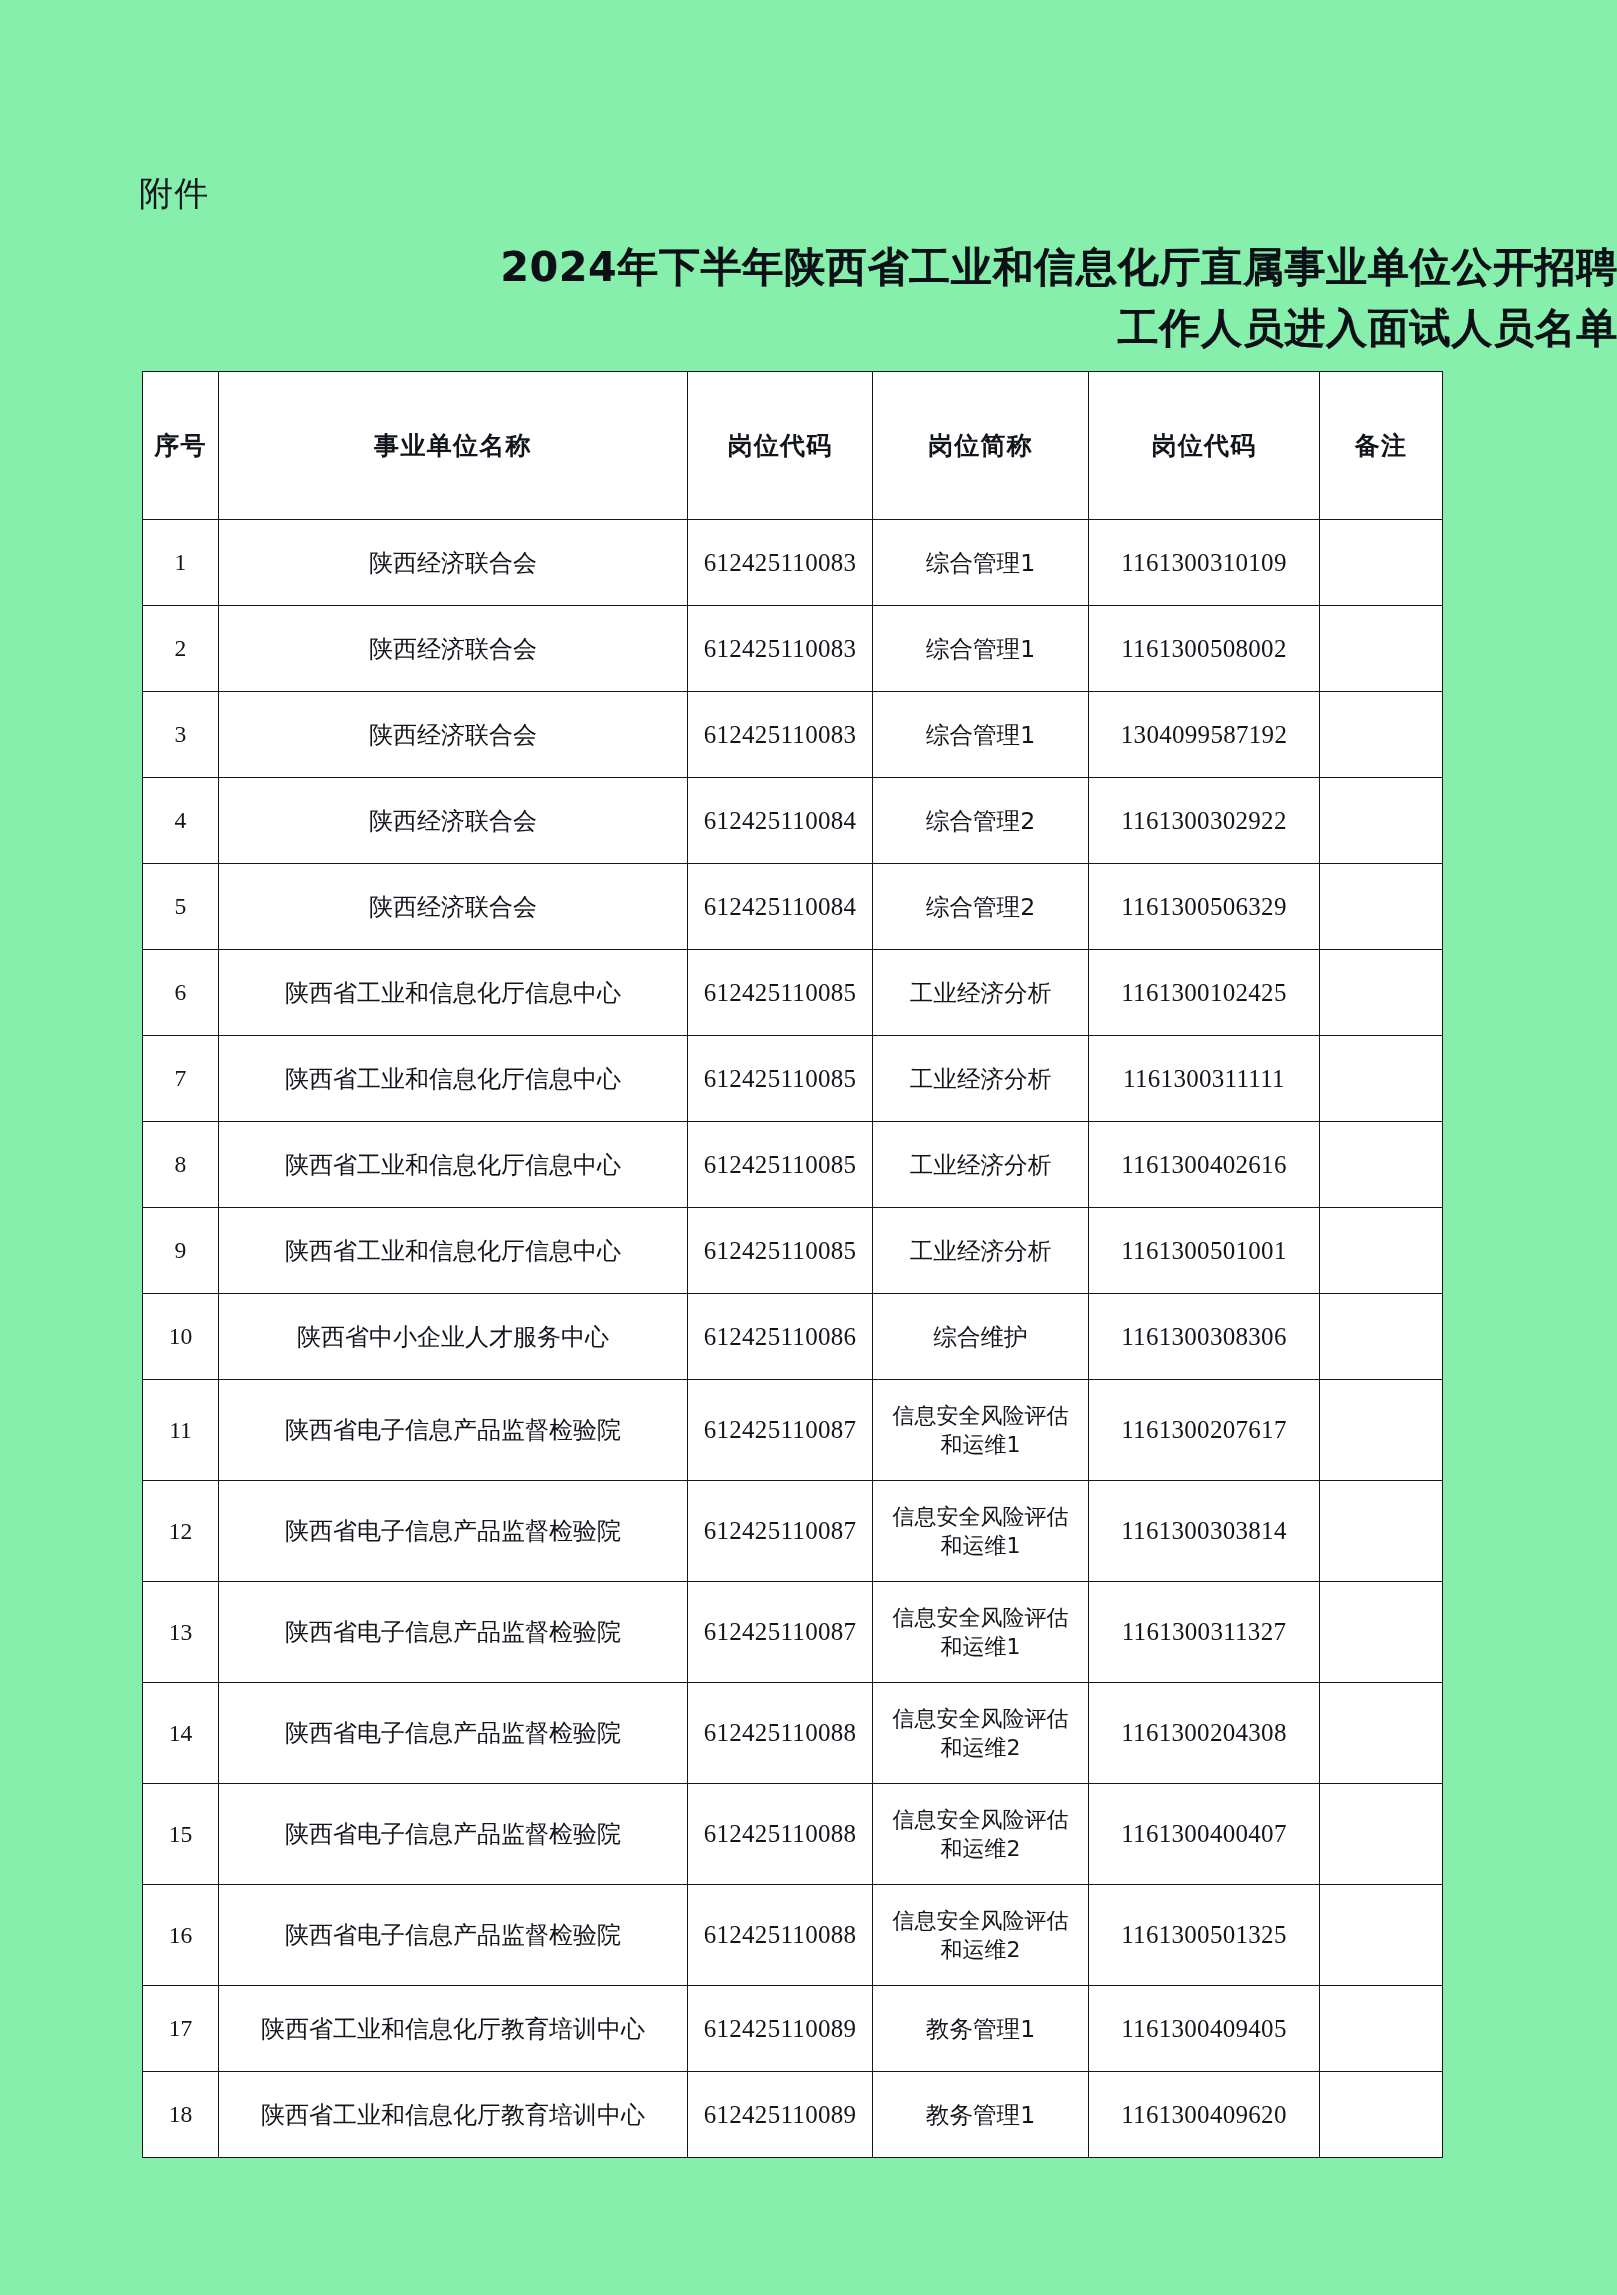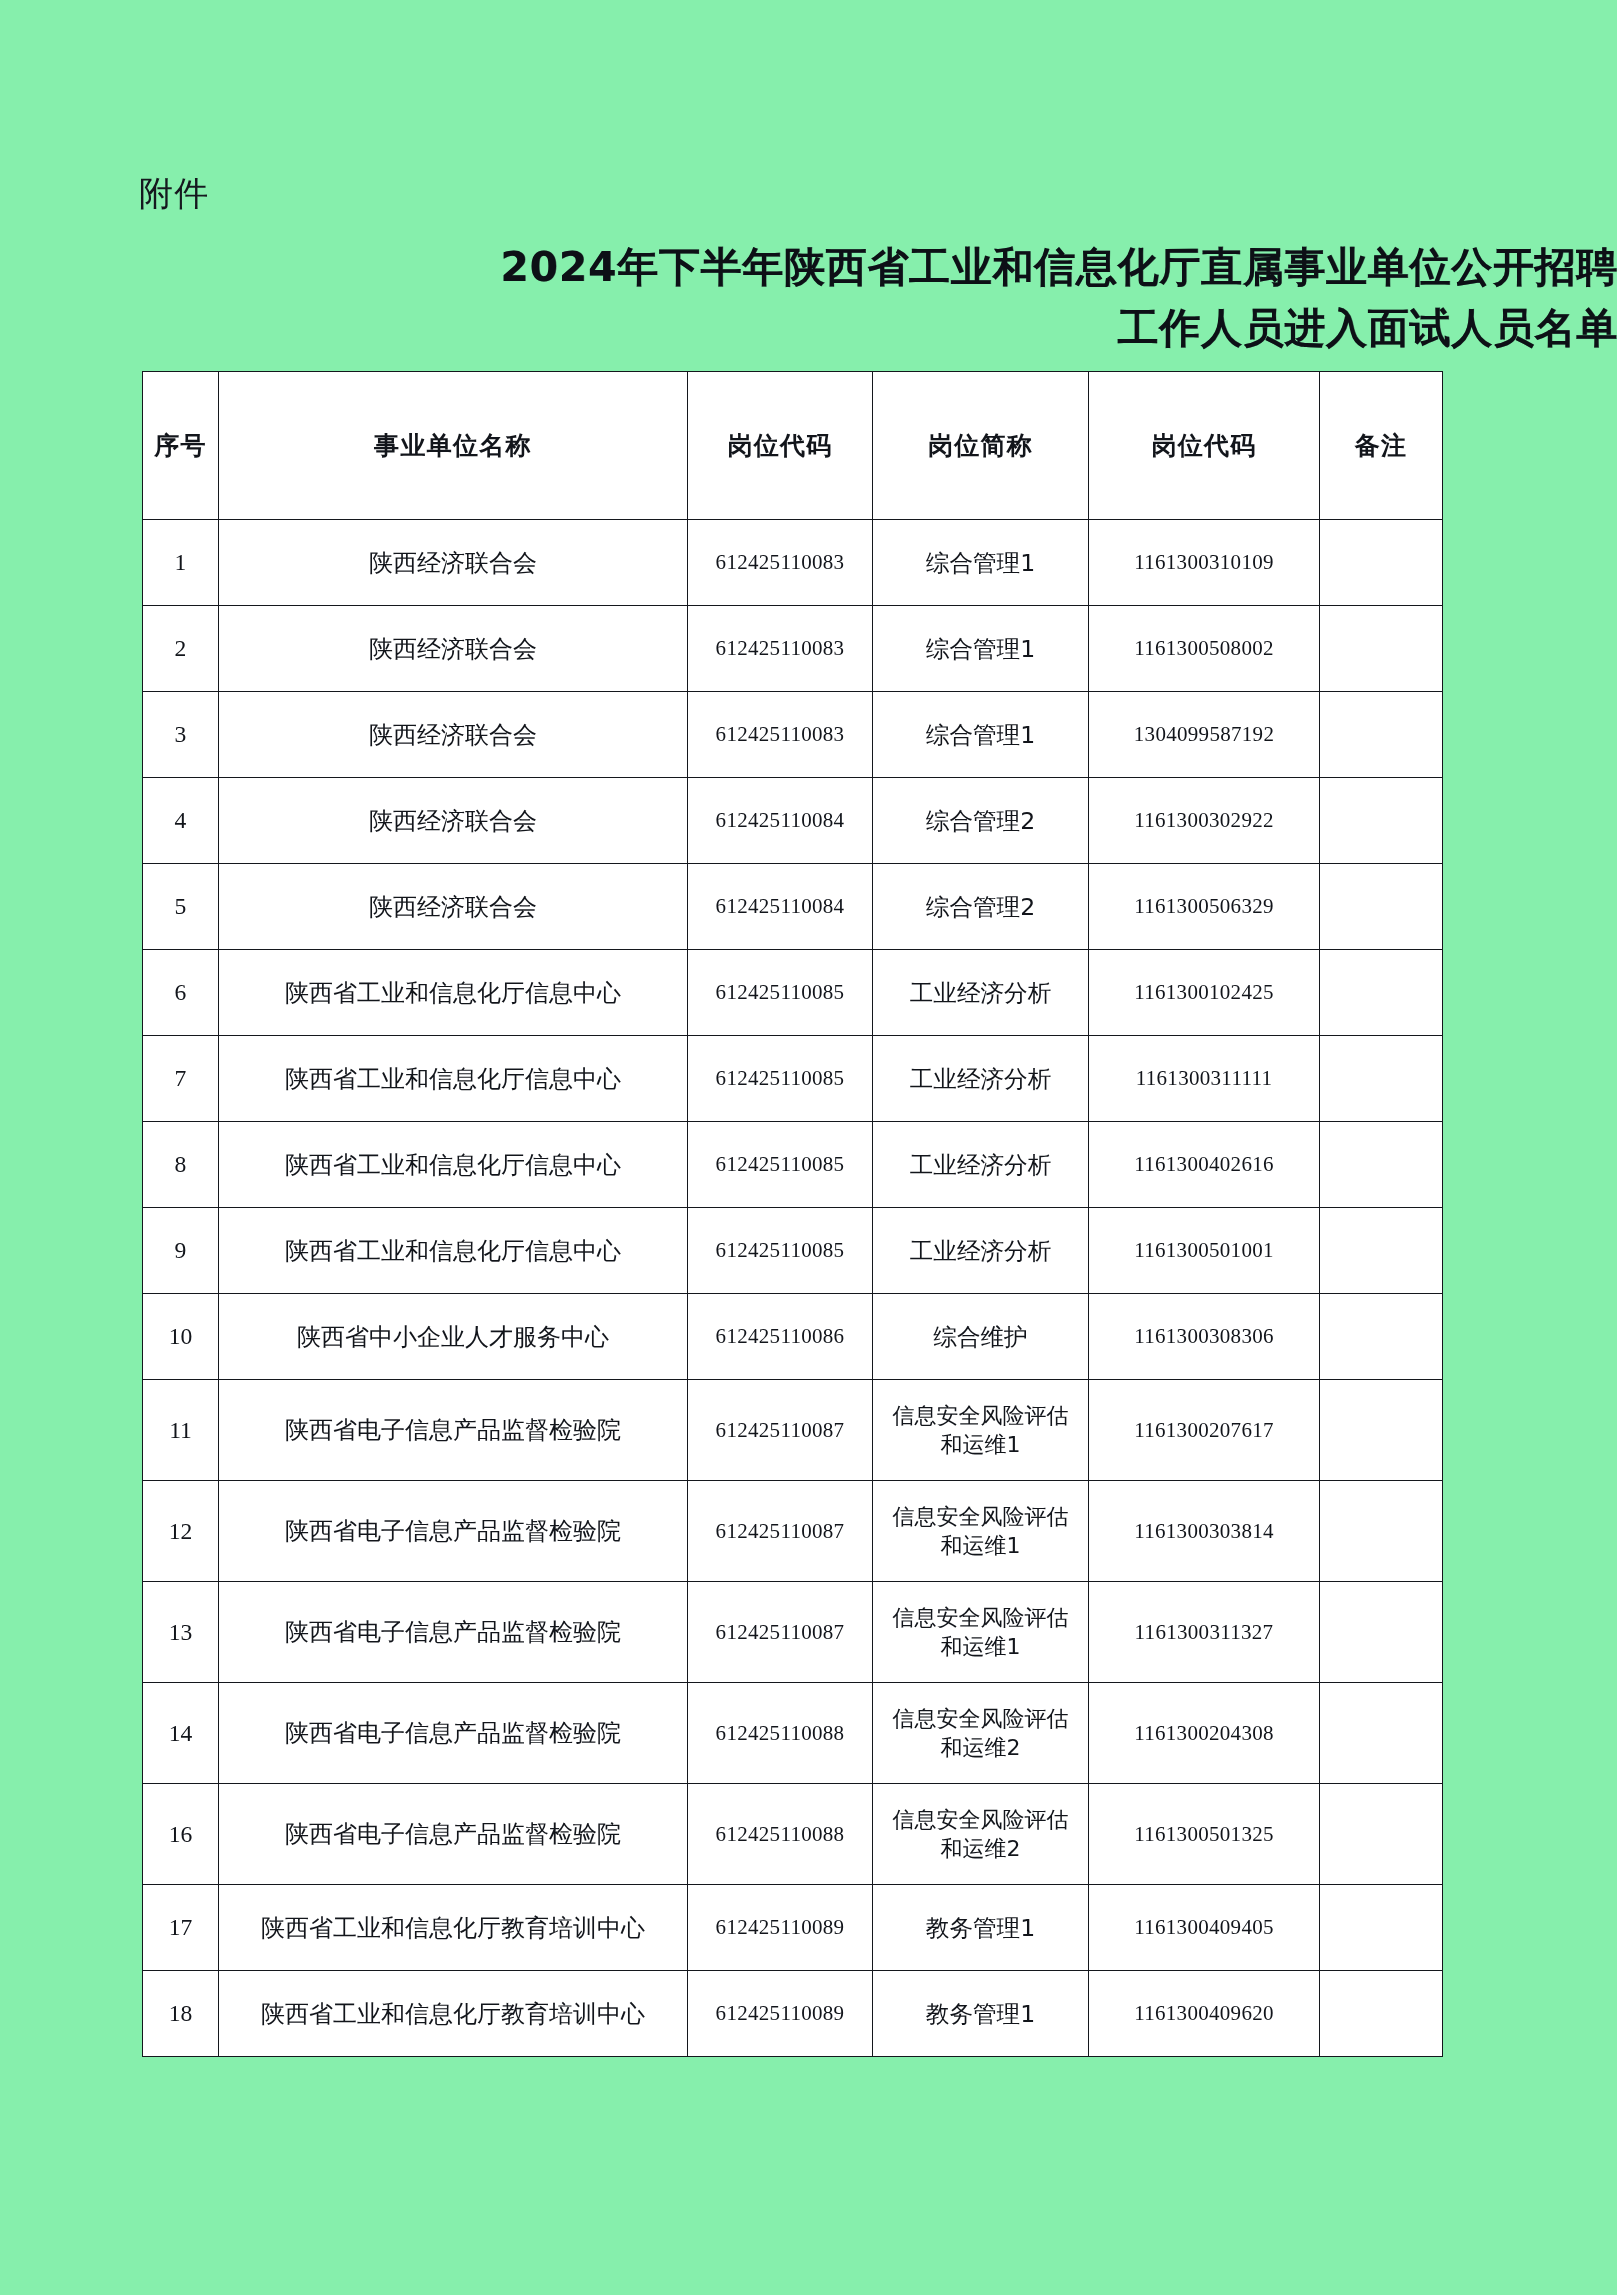--- a/index.html
+++ b/index.html
@@ -103,21 +103,21 @@
   }
   table.roster tbody td.unit {
     font-family: "DejaVu Sans", "Liberation Sans", sans-serif;
     font-weight: 400;
     font-size: 24px;
     letter-spacing: 0px;
   }
   table.roster tbody td.code,
   table.roster tbody td.admit {
     font-family: "Liberation Serif", "DejaVu Serif", serif;
-    font-size: 21px;
+    font-size: 25px;
     letter-spacing: 0.3px;
   }
   table.roster tbody td.short {
     font-family: "DejaVu Sans", "Liberation Sans", sans-serif;
     font-size: 23.6px;
     line-height: 30px;
   }
   table.roster tbody td.short.two-line {
     font-size: 22px;
     line-height: 29px;
@@ -278,20 +278,31 @@
             <td class="unit">陕西省电子信息产品监督检验院</td>
             <td class="code">612425110088</td>
             <td class="short two-line">
               <div>信息安全风险评估</div>
               <div>和运维2</div>
             </td>
             <td class="admit">1161300204308</td>
             <td class="note"></td>
           </tr>
           <tr class="tall">
+            <td class="seq">15</td>
+            <td class="unit">陕西省电子信息产品监督检验院</td>
+            <td class="code">612425110088</td>
+            <td class="short two-line">
+              <div>信息安全风险评估</div>
+              <div>和运维2</div>
+            </td>
+            <td class="admit">1161300400407</td>
+            <td class="note"></td>
+          </tr>
+          <tr class="tall">
             <td class="seq">16</td>
             <td class="unit">陕西省电子信息产品监督检验院</td>
             <td class="code">612425110088</td>
             <td class="short two-line">
               <div>信息安全风险评估</div>
               <div>和运维2</div>
             </td>
             <td class="admit">1161300501325</td>
             <td class="note"></td>
           </tr>

